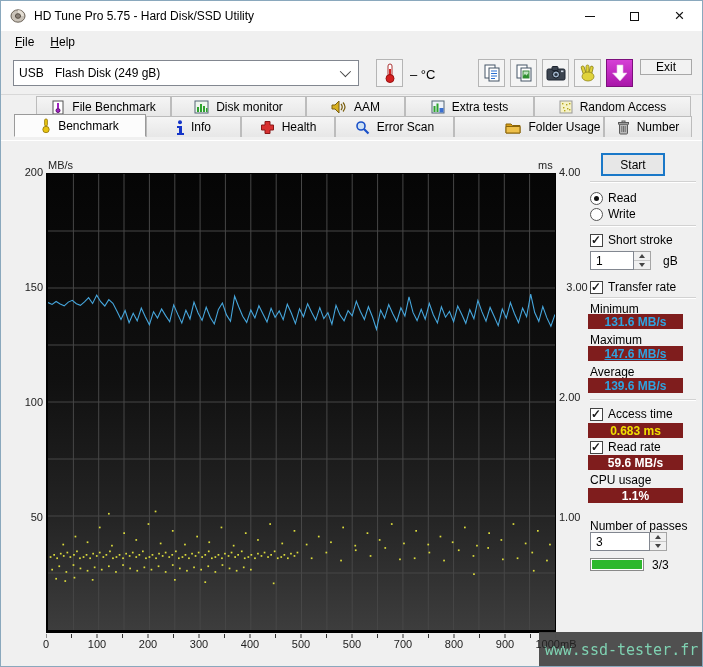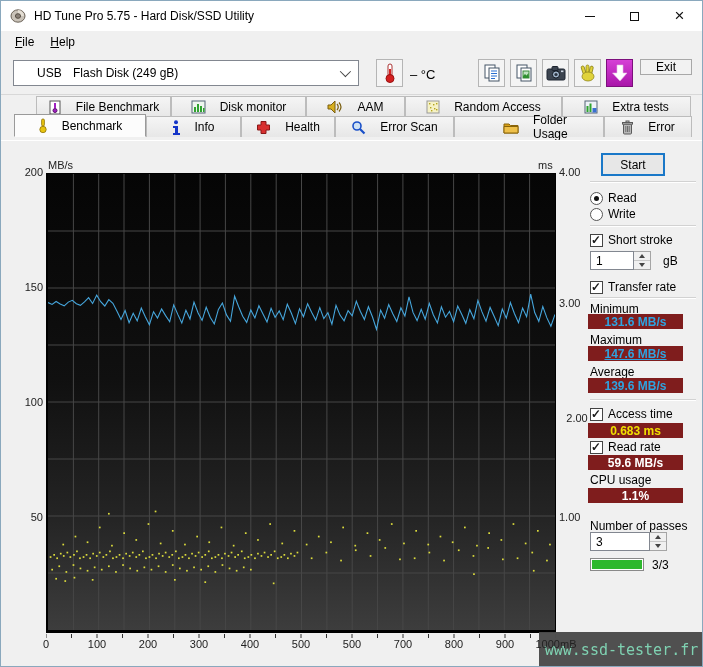--- a/index.html
+++ b/index.html
@@ -16,33 +16,33 @@
   .max-glyph { width:9px; height:9px; border:1px solid #111; display:block; }
   .min-glyph { width:10px; height:1px; background:#111; display:block; }
 
   
   .menubar { height:22px; background:#f0f0f0; display:flex; align-items:center; padding-left:6px; border-bottom:1px solid #f0f0f0; }
   .menu-item { padding:2px 8px; }
 
   
   .toolbar { position:relative; height:42px; background:#f0f0f0; border-bottom:1px solid #d8d8d8; }
   .combo { position:absolute; left:12px; top:7px; width:346px; height:26px; background:#fff; border:1px solid #828790; display:flex; align-items:center; }
-  .combo .drive-type { margin-left:23px; width:36px; }
+  .combo .drive-type { margin-left:5px; width:36px; }
   .combo .chev { margin-left:auto; margin-right:10px; width:8px; height:8px; border-right:1.6px solid #444; border-bottom:1.6px solid #444; transform:rotate(45deg) translateY(-2px); }
   .tool-btn { position:absolute; top:6px; width:27px; height:28px; background:#f4f4f4; border:1px solid #b5b5b5; display:flex; align-items:center; justify-content:center; }
   .temp-label { position:absolute; left:409px; top:14px; font-size:13px; }
   .dl-btn { background:linear-gradient(#d63fd6,#a915a9); border:1px solid #7c0f7c; }
   .exit-btn { position:absolute; left:639px; top:6px; width:52px; height:16px; background:#f2f2f2; border:1px solid #a8a8a8; font-size:12px; display:flex; align-items:center; justify-content:center; }
 
   
   .tabs { position:absolute; left:0; top:95px; width:703px; }
   .tabrow { display:flex; }
   .tabrow.r1 { padding-left:35px; }
   .tabrow.r2 { padding-left:13px; position:relative; top:-1px; }
-  .tab { height:21px; display:flex; align-items:center; justify-content:center; gap:14px;
+  .tab { height:21px; display:flex; align-items:center; justify-content:center; gap:7px;
          background:linear-gradient(#f5f5f5,#e7e7e7); border:1px solid #bcbcbc; border-bottom:none; font-size:12px; }
   .tab.active { background:#fcfcfc; border:1px solid #9a9a9a; border-bottom:1px solid #fcfcfc; height:23px; margin-top:-2px; z-index:3; }
   .tab svg { flex:none; }
 
   
   .content { position:absolute; left:0; top:139px; width:703px; height:528px; background:#f0f0f0; border-top:1px solid #fff; }
 
   
   .plot { position:absolute; left:45px; top:172px; width:510px; height:460px;
           background:linear-gradient(180deg,#050505 0%,#101010 45%,#242424 75%,#3d3d3d 100%);
@@ -203,44 +203,44 @@
         </svg>
         <span>Disk monitor</span>
       </div>
       <div class="tab" style="width:99px;">
         <svg width="16" height="14" viewBox="0 0 16 14">
           <path d="M1 5 h3 l4-4 v12 l-4-4 H1 Z" fill="#d8b020" stroke="#7a5f10"></path>
           <path d="M10 4 q2.5 3 0 6 M12 2.5 q4 4.5 0 9" stroke="#7a5f10" fill="none" stroke-width="1.2"></path>
         </svg>
         <span>AAM</span>
       </div>
+      <div class="tab" style="width:129px;">
+        <svg width="14" height="14" viewBox="0 0 14 14">
+          <rect x="1" y="1" width="12" height="12" fill="#eef2f8" stroke="#567"></rect>
+          <rect x="2.5" y="6" width="2" height="6" fill="#2fa32f"></rect>
+            <rect x="5.5" y="3.5" width="2" height="8.5" fill="#2fa32f"></rect>
+          <rect x="8.5" y="8" width="4" height="4.5" fill="#3a6fd0"></rect>
+        </svg>
+        <span>Extra tests</span>
+      </div>
       <div class="tab" style="width:157px;">
         <svg width="14" height="14" viewBox="0 0 14 14">
           <rect x="1" y="1" width="12" height="12" fill="#f6f2c6" stroke="#999"></rect>
           <g fill="#b5a61e">
               <rect x="3" y="3" width="1.4" height="1.4"></rect>
               <rect x="7" y="4" width="1.4" height="1.4"></rect>
               <rect x="10" y="3" width="1.4" height="1.4"></rect>
               <rect x="4" y="7" width="1.4" height="1.4"></rect>
               <rect x="8" y="8" width="1.4" height="1.4"></rect>
               <rect x="5" y="10" width="1.4" height="1.4"></rect>
               <rect x="10" y="9" width="1.4" height="1.4"></rect>
             </g>
         </svg>
         <span>Random Access</span>
       </div>
-      <div class="tab" style="width:129px;">
-        <svg width="14" height="14" viewBox="0 0 14 14">
-          <rect x="1" y="1" width="12" height="12" fill="#eef2f8" stroke="#567"></rect>
-          <rect x="2.5" y="6" width="2" height="6" fill="#2fa32f"></rect>
-            <rect x="5.5" y="3.5" width="2" height="8.5" fill="#2fa32f"></rect>
-          <rect x="8.5" y="8" width="4" height="4.5" fill="#3a6fd0"></rect>
-        </svg>
-        <span>Extra tests</span>
-      </div>
     </div>
     <div class="tabrow r2">
       <div class="tab active" style="width:132px;">
         <svg width="10" height="16" viewBox="0 0 10 16">
           <rect x="3.6" y="1" width="2.8" height="7" rx="1.2" fill="#e8c410" stroke="#8f7408" stroke-width="0.8"></rect>
           <circle cx="5" cy="11.5" r="3.2" fill="#e8c410" stroke="#8f7408" stroke-width="0.8"></circle>
         </svg>
         <span>Benchmark</span>
       </div>
       <div class="tab" style="width:95px;">
@@ -274,37 +274,37 @@
         <svg width="13" height="15" viewBox="0 0 13 15">
           <rect x="2.5" y="4" width="8" height="10" rx="1" fill="#b9b9b9" stroke="#5a5a5a"></rect>
           <g stroke="#6e6e6e">
               <line x1="4.8" y1="6" x2="4.8" y2="12"></line>
               <line x1="6.5" y1="6" x2="6.5" y2="12"></line>
               <line x1="8.2" y1="6" x2="8.2" y2="12"></line>
             </g>
           <rect x="1.5" y="2.5" width="10" height="1.6" fill="#cfcfcf" stroke="#5a5a5a"></rect>
           <rect x="5" y="1" width="3" height="1.6" fill="#cfcfcf" stroke="#5a5a5a"></rect>
         </svg>
-        <span>Error</span>
+        <span>Number</span>
       </div>
     </div>
   </div>
 
   <div class="content"></div>
 
   <div class="axis-title" style="left:47px; top:158px;">MB/s</div>
   <div class="axis-title" style="left:537px; top:158px;">ms</div>
   <div id="axis-labels">
       <div class="tick-label yl" style="left: 12px; top: 165px;">200</div>
       <div class="tick-label yl" style="left: 12px; top: 280px;">150</div>
       <div class="tick-label yl" style="left: 12px; top: 395px;">100</div>
       <div class="tick-label yl" style="left: 12px; top: 510px;">50</div>
       <div class="tick-label yr" style="left: 558px; top: 165px;">4.00</div>
-      <div class="tick-label yr" style="left: 558px; top: 296px;">3.00</div>
-      <div class="tick-label yr" style="left: 558px; top: 411px; text-align: center;">2.00</div>
+      <div class="tick-label yr" style="left: 558px; top: 280px; text-align: center;">3.00</div>
+      <div class="tick-label yr" style="left: 558px; top: 390px;">2.00</div>
       <div class="tick-label yr" style="left: 558px; top: 510px;">1.00</div>
       <div class="tick-label xl" style="left: 23px; top: 637px;">0</div>
       <div class="tick-label xl" style="left: 74px; top: 637px;">100</div>
       <div class="tick-label xl" style="left: 125px; top: 637px;">200</div>
       <div class="tick-label xl" style="left: 176px; top: 637px;">300</div>
       <div class="tick-label xl" style="left: 227px; top: 637px;">400</div>
       <div class="tick-label xl" style="left: 278px; top: 637px;">500</div>
       <div class="tick-label xl" style="left: 329px; top: 637px;">500</div>
       <div class="tick-label xl" style="left: 380px; top: 637px;">700</div>
       <div class="tick-label xl" style="left: 431px; top: 637px;">800</div>

